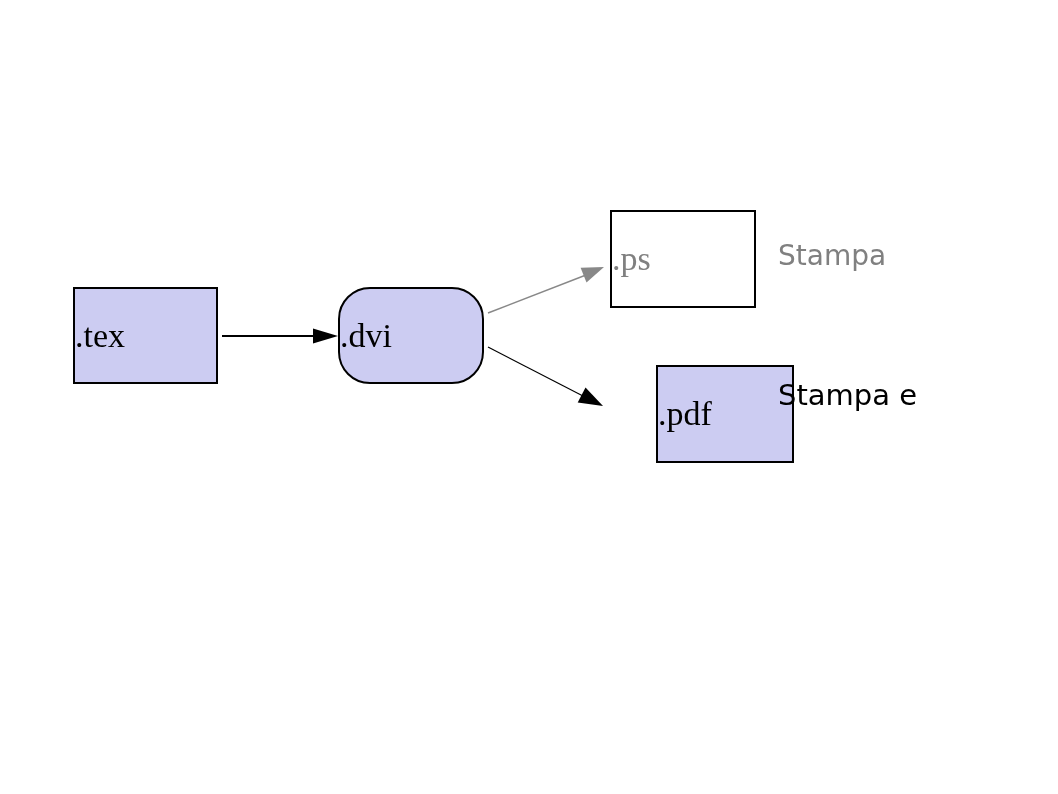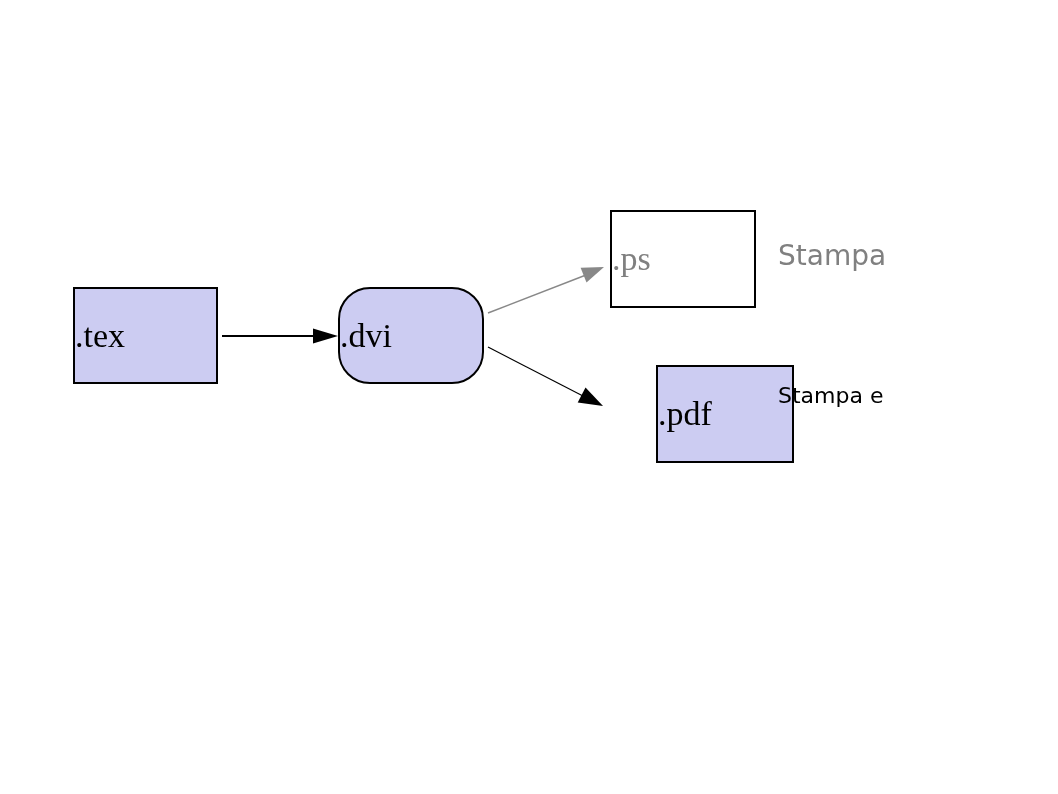--- a/index.html
+++ b/index.html
@@ -44,21 +44,21 @@
   .node.filled { background: var(--box_fill, #ccccf2); }
   .node.muted-text { color: var(--muted, #808080); }
   .node-tex { left: 73px;  top: 287px; width: 145px; height: 97px; }
   .node-dvi { left: 338px; top: 287px; width: 146px; height: 97px; border-radius: 32px; }
   .node-ps  { left: 610px; top: 210px; width: 146px; height: 98px; }
   .node-pdf { left: 610px; top: 365px; width: 138px; height: 98px; margin-left: 46px; }
   .note {
     position: absolute;
     left: 778px;
     color: var(--text_dark, #000);
-    font-size: 22px;
+    font-size: 29px;
     line-height: 37px;
     white-space: nowrap;
   }
   .note-ps {
     top: 237px;
     font-size: 28px;
     color: var(--muted, #808080);
   }
   .note-pdf { top: 377px; }
 </style>

